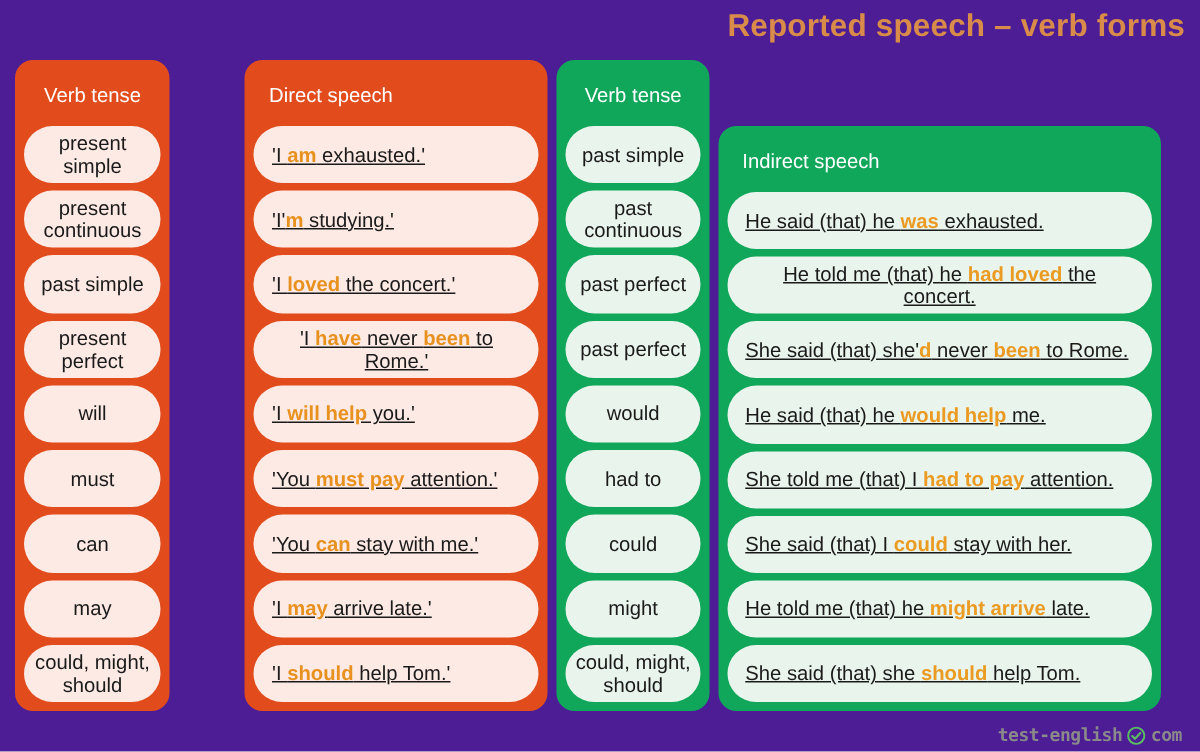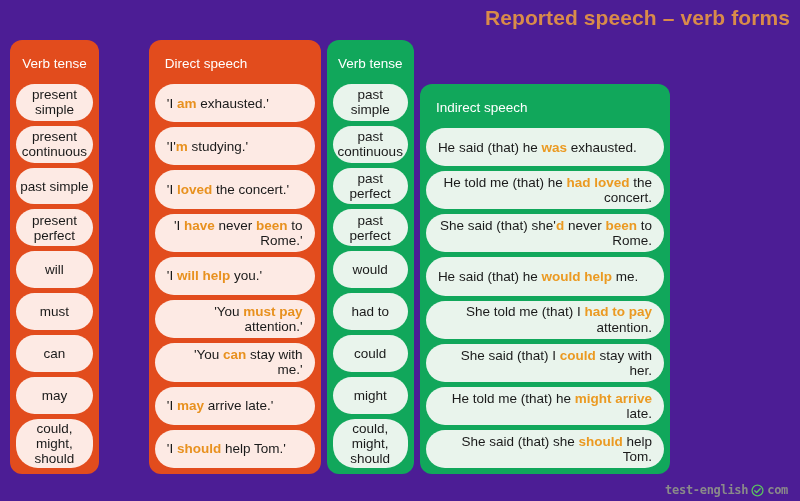--- a/index.html
+++ b/index.html
@@ -19,21 +19,21 @@
     font-weight: bold;
     color: #d98b4a;
     letter-spacing: 0.1px;
     white-space: nowrap;
   }
 
   
   .board {
     position: absolute;
     left: 10px; top: 40px;
-    width: 660px; height: 434px;
+    width: 764px; height: 434px;
     display: flex;
     gap: 6px;
   }
   .col {
     border-radius: 12px;
     padding: 6px;
     display: flex;
     flex-direction: column;
     gap: 4px;
   }
@@ -72,22 +72,23 @@
     line-height: 1.12;
     color: #1a1a1a;
   }
   .cell.tense {
     justify-content: center;
     text-align: center;
     padding: 2px 4px;
   }
   .cell.sentence {
     justify-content: flex-start;
-    text-align: right;
+    text-align: center;
     padding: 2px 12px;
+    text-decoration: underline;
   }
   .col.orange .cell { background: #fdeae4; }
   .col.green  .cell { background: #e9f4ec; }
 
   .hl-o { color: #e8911f; font-weight: bold; }
   .hl-g { color: #eb9a22; font-weight: bold; }
 
   
   .logo {
     position: absolute;

